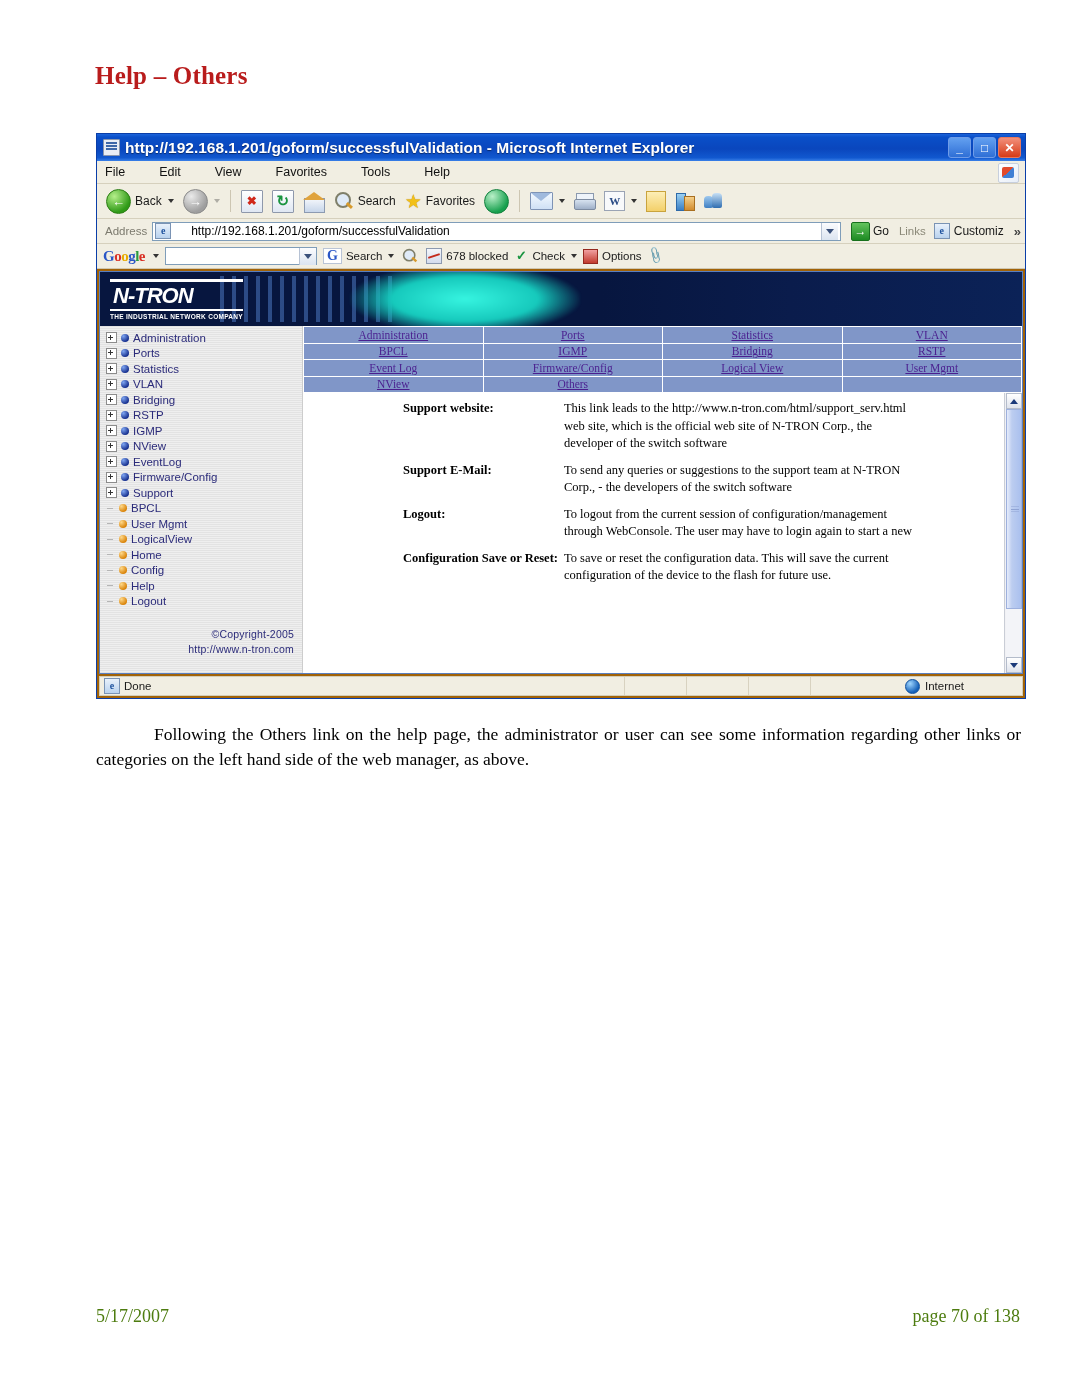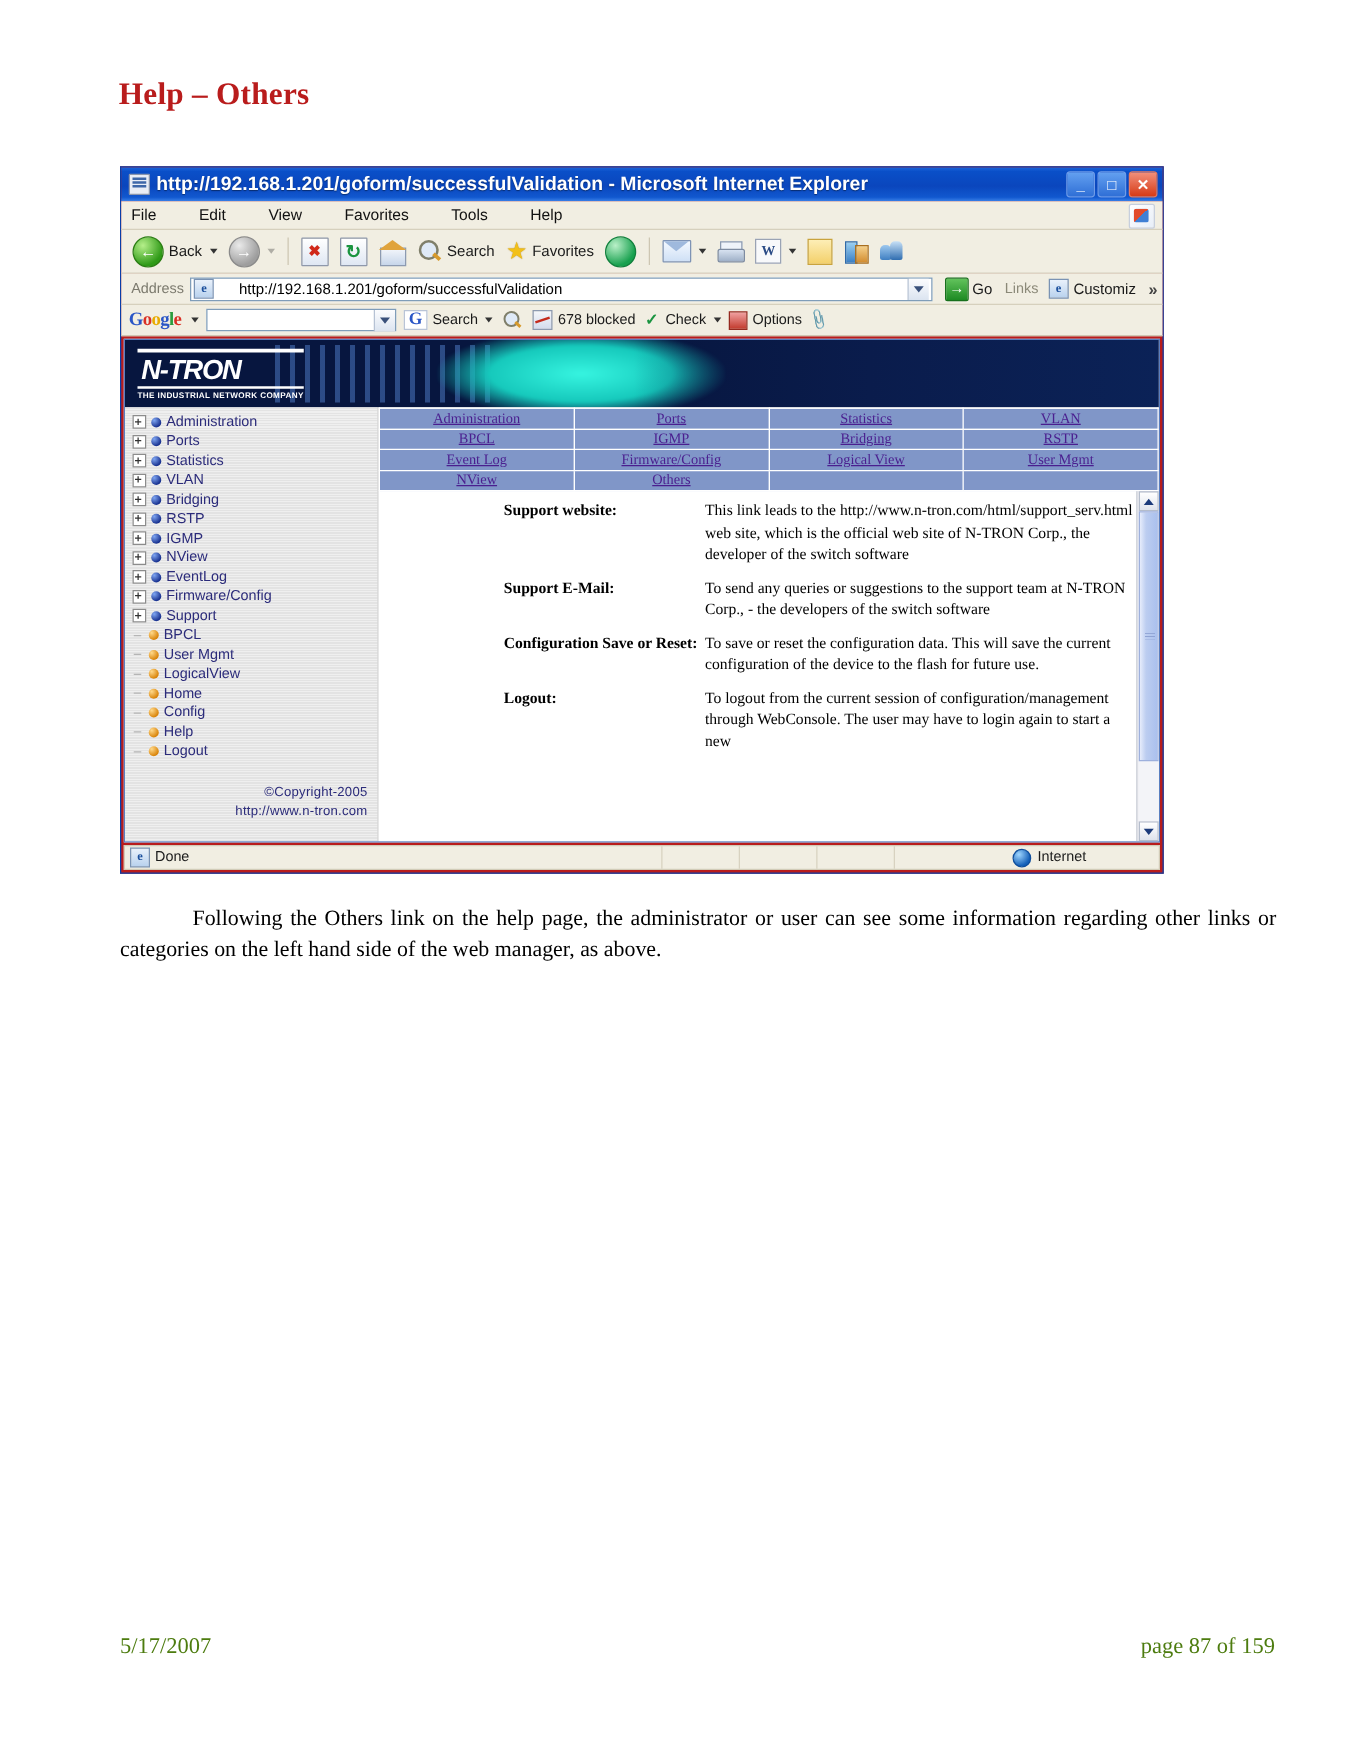--- a/index.html
+++ b/index.html
@@ -16,22 +16,22 @@
   .doc-title{
     position:absolute;left:95px;top:62px;
     font-family:"Liberation Serif", serif;
     font-size:25px;font-weight:bold;color:#b91c1c;
     letter-spacing:0.2px;
   }
 
   
   .ie-window{
     position:absolute;left:96px;top:133px;
-    width:835px;height:566px;
-    background:#b91c1c;
+    width:930px;height:566px;
+    background:#a16207;
     border:1px solid #0a3ea8;
     box-sizing:border-box;
     font-family:"Liberation Sans", sans-serif;
   }
   
   .ie-titlebar{
     height:27px;
     background:linear-gradient(to bottom,#1b63da 0%,#0a4fc8 12%,#0a46bd 55%,#1158cf 88%,#3a80e8 100%);
     display:flex;align-items:center;
     padding:0 2px 0 6px;box-sizing:border-box;
@@ -590,26 +590,26 @@
                 <tbody id="help-body">
                     <tr>
                       <td class="term">Support website:</td>
                       <td class="desc">This link leads to the http://www.n-tron.com/html/support_serv.html web site, which is the official web site of N-TRON Corp., the developer of the switch software</td>
                     </tr>
                     <tr>
                       <td class="term">Support E-Mail:</td>
                       <td class="desc">To send any queries or suggestions to the support team at N-TRON Corp., - the developers of the switch software</td>
                     </tr>
                     <tr>
+                      <td class="term">Logout:</td>
+                      <td class="desc">To logout from the current session of configuration/management through WebConsole. The user may have to login again to start a new</td>
+                    </tr>
+                    <tr>
                       <td class="term">Configuration Save or Reset:</td>
                       <td class="desc">To save or reset the configuration data. This will save the current configuration of the device to the flash for future use.</td>
-                    </tr>
-                    <tr>
-                      <td class="term">Logout:</td>
-                      <td class="desc">To logout from the current session of configuration/management through WebConsole. The user may have to login again to start a new</td>
                     </tr>
                   </tbody>
               </table>
             </div>
             <div class="vscroll">
               <div class="sb-btn up">
                   <i></i>
                 </div>
               <div class="sb-track">
                 <div class="sb-thumb"></div>
@@ -636,16 +636,16 @@
         <span class="globe-sm"></span>
         <span>Internet</span>
       </div>
     </div>
   </div>
 
   <div class="para">Following the Others link on the help page, the administrator or user can see some information regarding other links or categories on the left hand side of the web manager, as above.</div>
 
   <div class="footer">
     <div>5/17/2007</div>
-    <div>page 87 of 159</div>
+    <div>page 70 of 138</div>
   </div>
 
 </div>
 
 </body></html>

